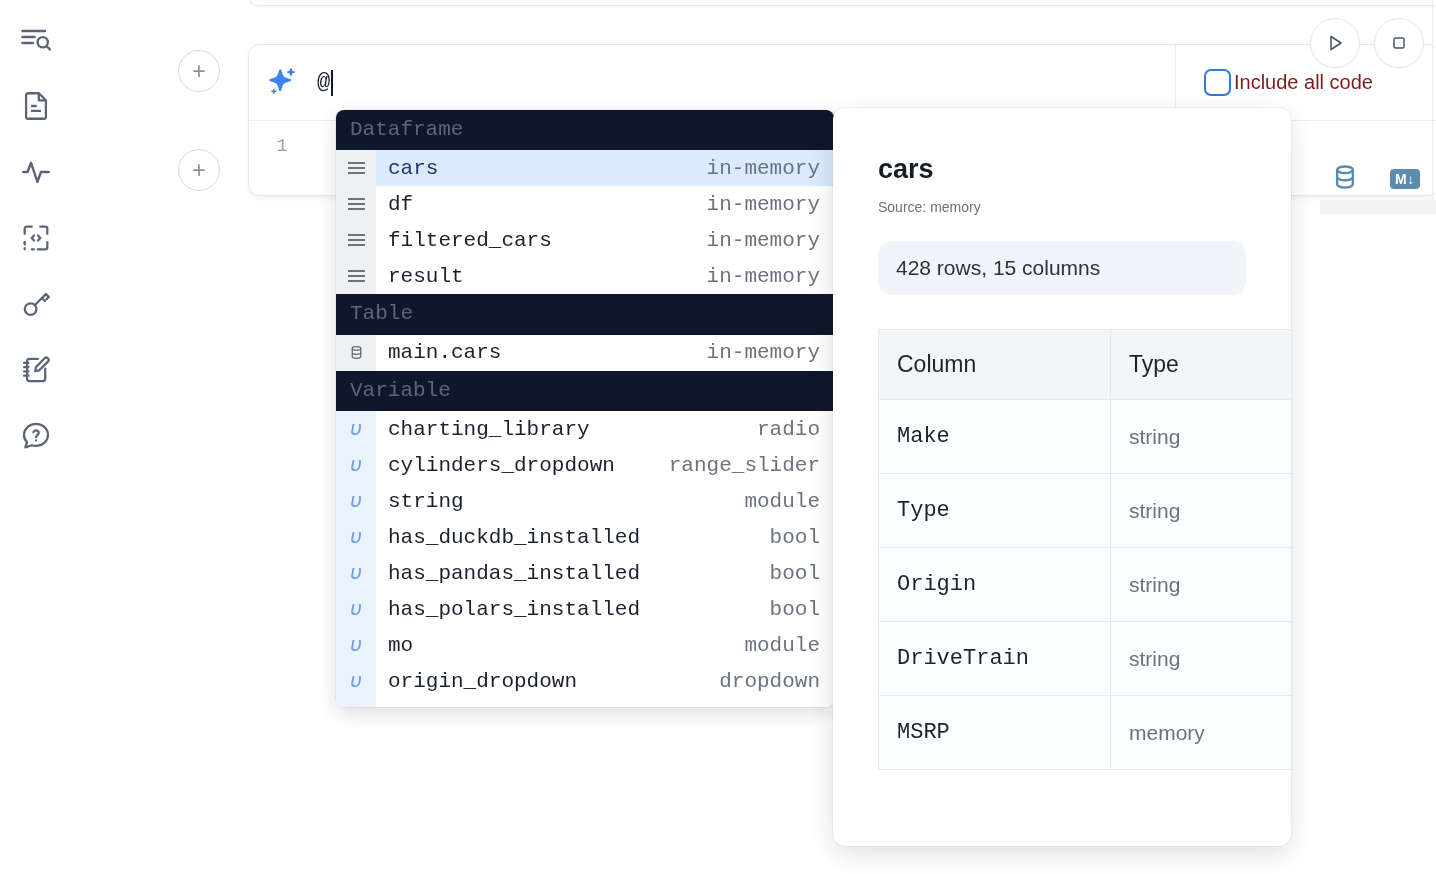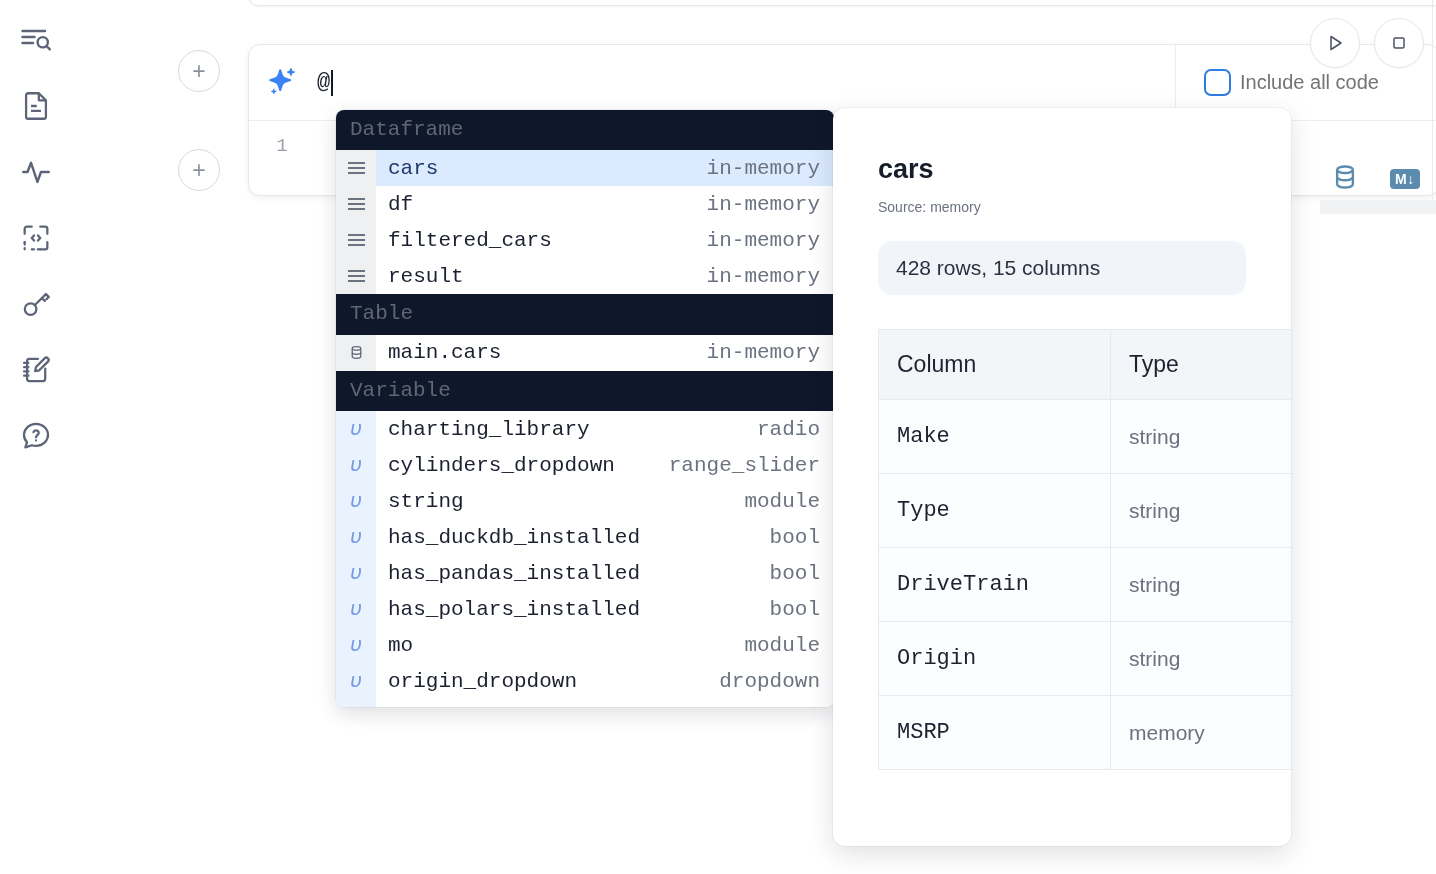--- a/index.html
+++ b/index.html
@@ -62,21 +62,21 @@
     margin-left: 1px; vertical-align: middle;
   }
   .ai-right {
     width: 264px; height: 100%; display: flex; align-items: center;
     border-left: 1px solid #eceef0; padding-left: 28px;
   }
   .checkbox {
     width: 27px; height: 27px; border: 2px solid #2f7de1; border-radius: 7px;
     background: #fff; flex: none;
   }
-  .cb-label { margin-left: 9px; font-size: 20px; color: #737373; white-space: nowrap; }
+  .cb-label { margin-left: 3px; font-size: 20px; color: #7f1d1d; white-space: nowrap; }
 
   .code-row { display: flex; height: 74px; align-items: flex-start; padding-top: 14px; }
   .gutter {
     width: 66px; text-align: center; font-family: "Liberation Mono", monospace;
     font-size: 19px; color: #9aa0ab;
   }
 
   
   .run-ctrls { position: absolute; left: 1140px; top: 18px; display: flex; gap: 14px; }
   .circ {
@@ -390,25 +390,25 @@
       <tbody>
         <tr>
           <td class="col">Make</td>
           <td class="typ">string</td>
         </tr>
         <tr>
           <td class="col">Type</td>
           <td class="typ">string</td>
         </tr>
         <tr>
+          <td class="col">Origin</td>
+          <td class="typ">string</td>
+        </tr>
+        <tr>
           <td class="col">DriveTrain</td>
-          <td class="typ">string</td>
-        </tr>
-        <tr>
-          <td class="col">Origin</td>
           <td class="typ">string</td>
         </tr>
         <tr>
           <td class="col">MSRP</td>
           <td class="typ">memory</td>
         </tr>
       </tbody>
     </table>
   </div>
 

